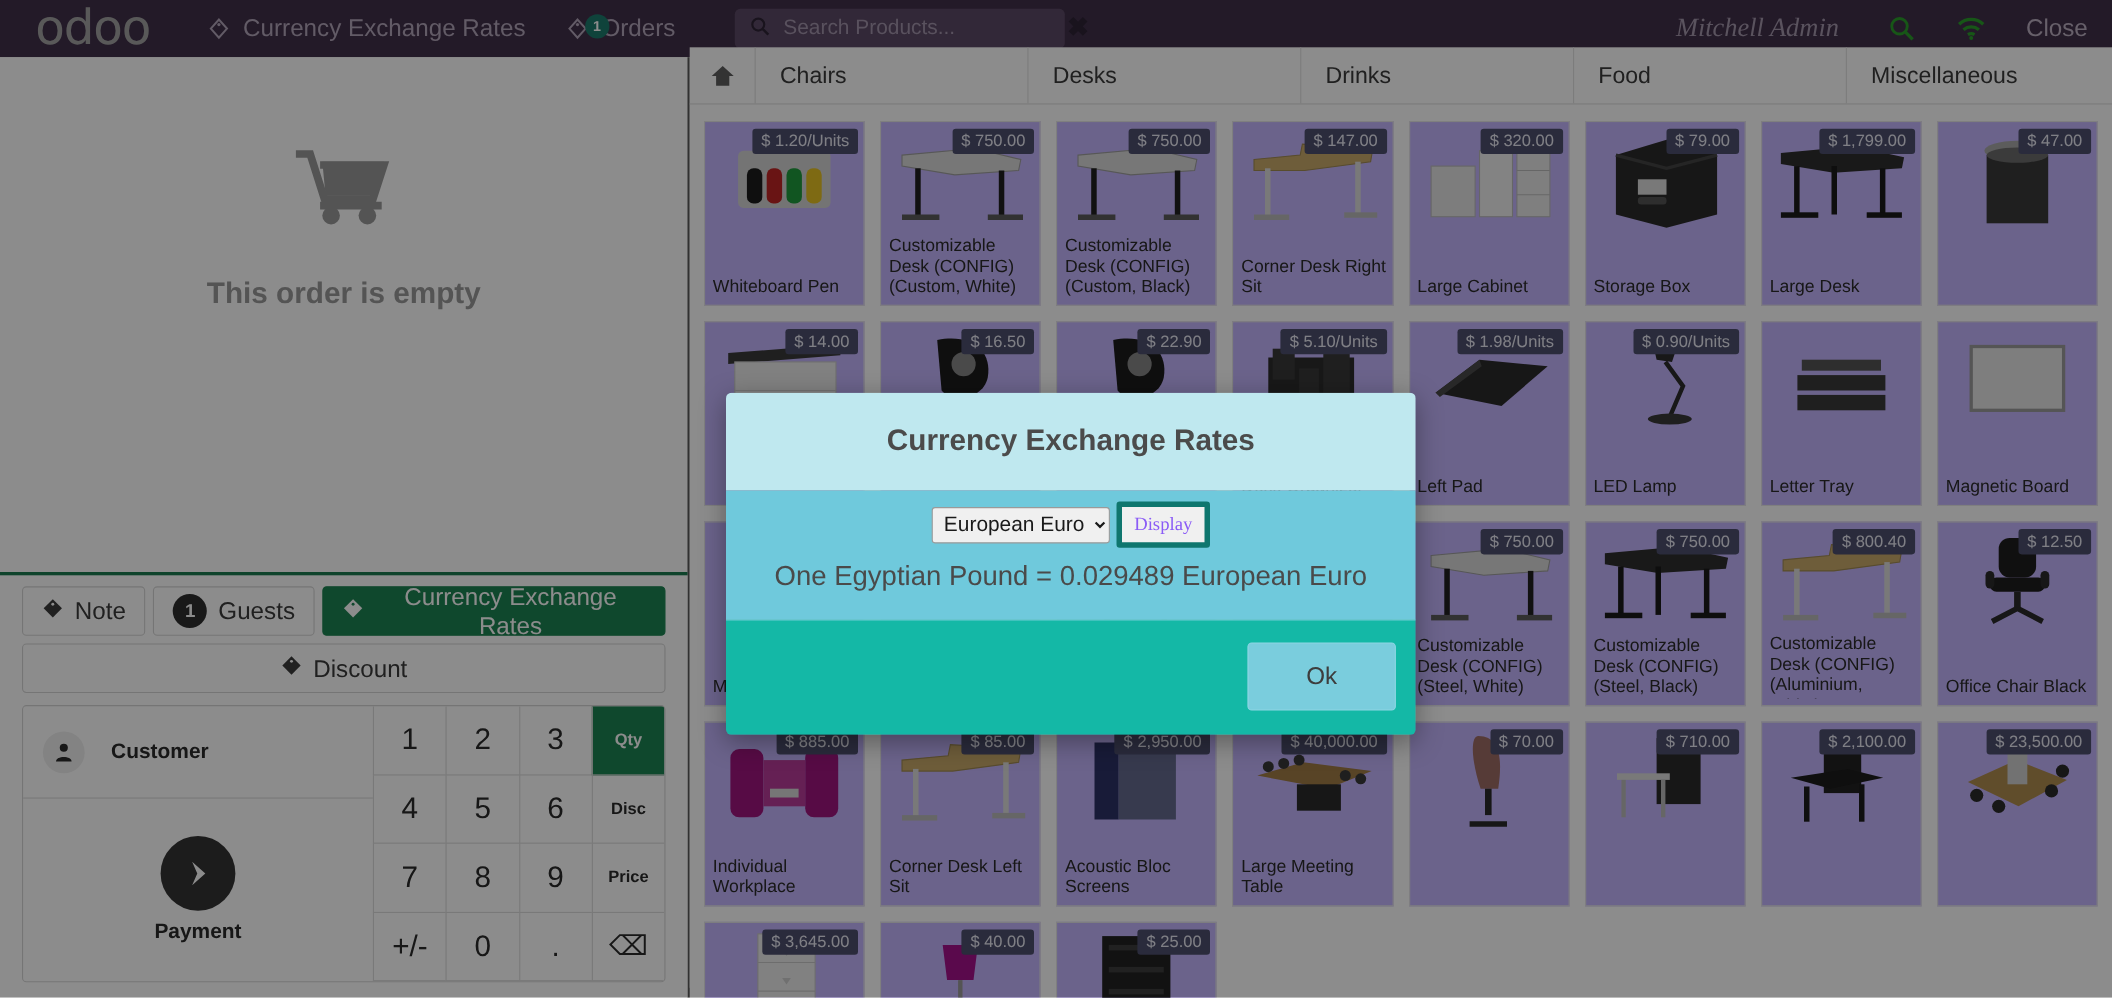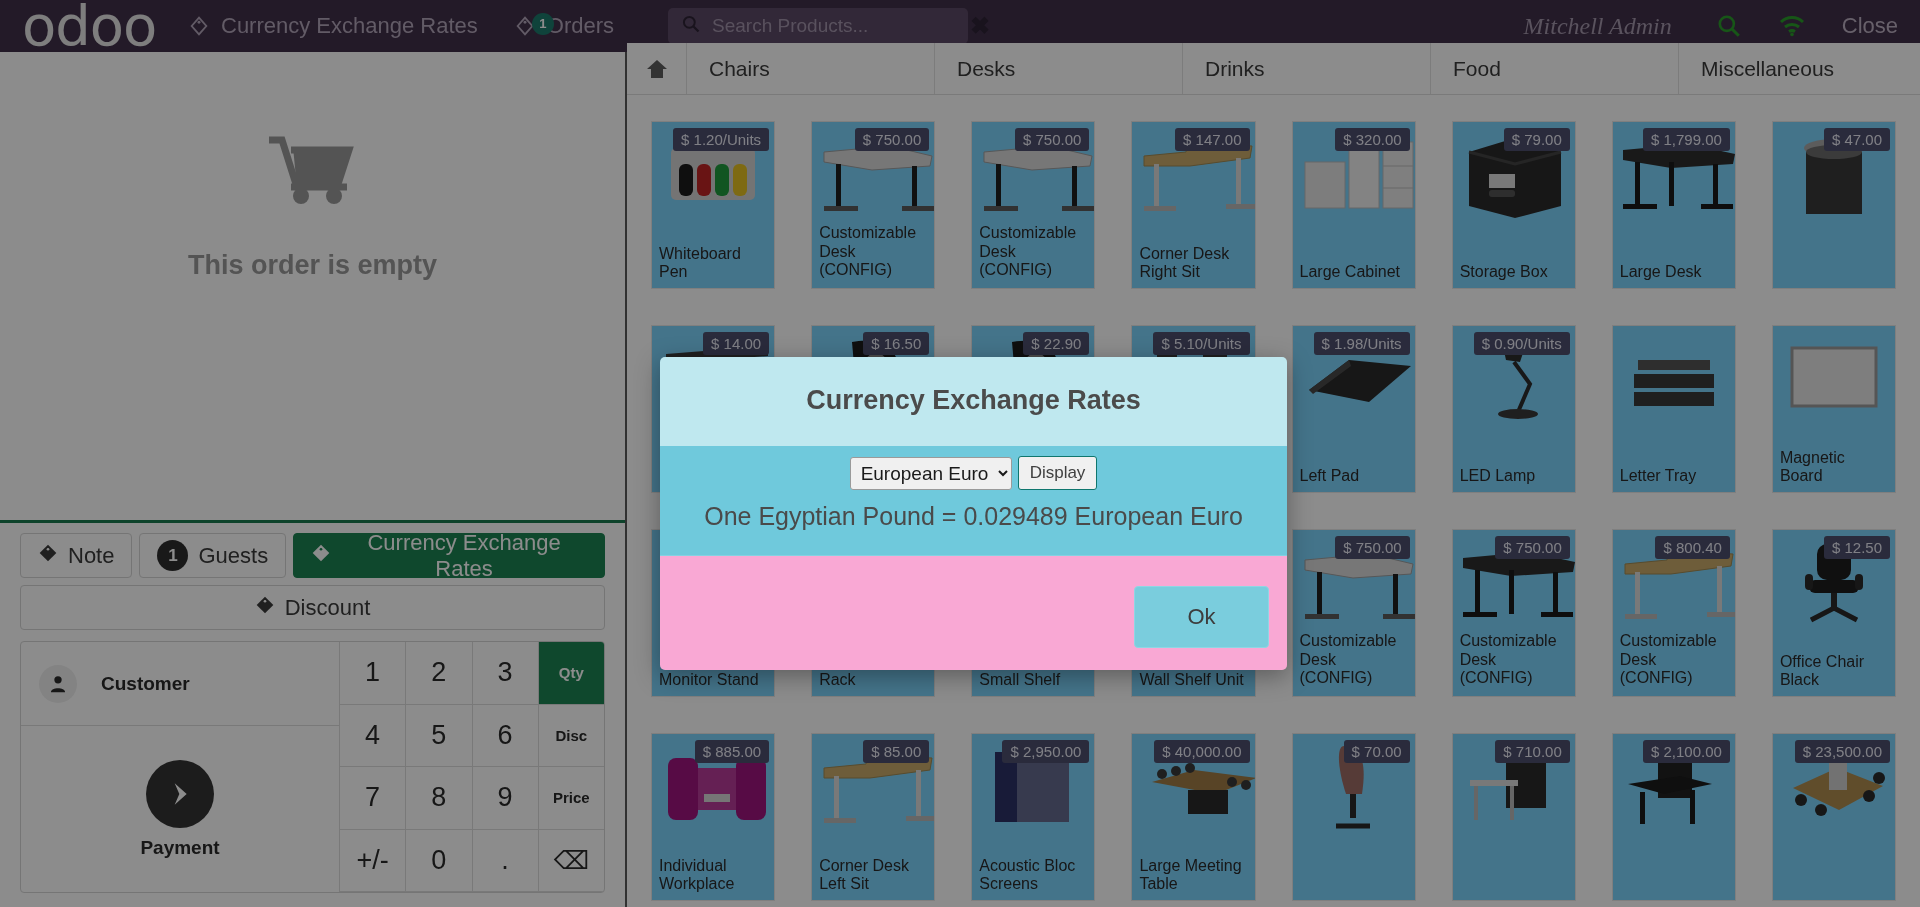--- a/index.html
+++ b/index.html
@@ -11,23 +11,23 @@
   }
   #app { position: relative; width: 1920px; height: 907px; }
 
   
   .topbar {
     position: absolute; top: 0; left: 0; width: 1920px; height: 52px;
     background: #41304a;
     display: flex; align-items: center;
   }
   .logo {
-    width: 170px; padding-left: 22px;
-    font-size: 56px; line-height: 44px; letter-spacing: -1px;
-    color: #e5e5e5; font-weight: 400; font-family: "DejaVu Sans", sans-serif;
+    width: 170px; padding-left: 32px;
+    font-size: 44px; line-height: 44px; letter-spacing: -1px;
+    color: #a3a3a3; font-weight: 400; font-family: "DejaVu Sans", sans-serif;
   }
   .nav-btn {
     display: flex; align-items: center; gap: 11px;
     height: 52px; padding: 0 18px;
     color: #b3a6ba; font-size: 22px; white-space: nowrap;
     position: relative; cursor: pointer;
   }
   .tag-ico { display:inline-block; width:22px; height:22px; position: relative; }
   .tag-ico svg { display:block; }
   .badge {
@@ -141,22 +141,22 @@
     border-right: 1px solid #e2e2e2; width: 248px;
   }
   .cat.home { width: 60px; justify-content: center; padding: 0; }
   .cat.last { border-right: 0; flex: 1; }
 
   .prodgrid {
     display: grid; grid-template-columns: repeat(8, 1fr);
     gap: 0; padding: 8px 6px;
   }
   .pcard {
-    position: relative; height: 168px; margin: 18px;
-    border: 1px solid #e8e8e8; background: #7dd3fc; cursor: pointer; overflow: hidden;
+    position: relative; height: 168px; margin: 7px;
+    border: 1px solid #e8e8e8; background: #c4b5fd; cursor: pointer; overflow: hidden;
   }
   .pimg { position: absolute; top: 4px; left: 0; right: 0; height: 106px; }
   .pimg svg { display: block; margin: 0 auto; }
   .pprice {
     position: absolute; top: 6px; right: 5px; z-index: 2;
     background: #4d4f6e; color: #e8e8f2; font-size: 15px;
     padding: 3px 8px; border-radius: 3px; white-space: nowrap;
   }
   .pname {
     position: absolute; left: 7px; right: 5px; bottom: 6px;
@@ -180,28 +180,28 @@
   }
   .modal-title { font-size: 27px; color: #4b4b4b; font-weight: bold; }
   .modal-body { background: #6fc9dc; padding: 10px 16px 24px 16px; text-align: center; }
   .modal-controls { display: flex; justify-content: center; align-items: center; gap: 6px; }
   .cur-select {
     font-size: 19px; padding: 4px 6px; border: 1px solid #9a9a9a; border-radius: 3px;
     background: #f0f0f0; color: #1a1a1a; font-family: "Liberation Sans", sans-serif;
     cursor: pointer;
   }
   .display-btn {
-    font-size: 17px; padding: 6px 11px; border: 1px solid #0f766e; border-radius: 3px;
-    background: #f0f0f0; color: #404040; cursor: pointer;
-    font-family: Liberation Sans, sans-serif;
+    font-size: 17px; padding: 6px 11px; border: 5px solid #0f766e; border-radius: 3px;
+    background: #f0f0f0; color: #8b5cf6; cursor: pointer;
+    font-family: Liberation Serif, serif;
   }
   .rate-text { margin-top: 12px; font-size: 25px; color: #4a4a4a; }
   .modal-foot {
-    background: #f9a8d4; border-top: 1px solid #84d2e2;
-    padding: 30px 18px 22px 18px; display: flex; justify-content: flex-end;
+    background: #14b8a6; border-top: 1px solid #84d2e2;
+    padding: 20px 18px 22px 18px; display: flex; justify-content: flex-end;
   }
   .ok-btn {
     width: 135px; height: 62px; background: #7acddd; border: 1px solid #8ed6e4;
     border-radius: 4px; color: #3d3d3d; font-size: 22px; cursor: pointer;
     display: flex; align-items: center; justify-content: center;
     font-family: "Liberation Sans", sans-serif;
   }
 </style>
 </head>
 <body>

